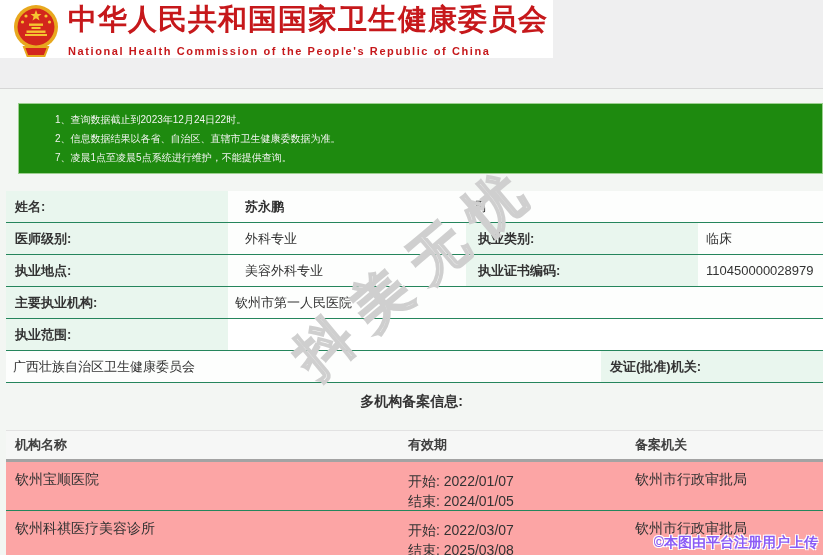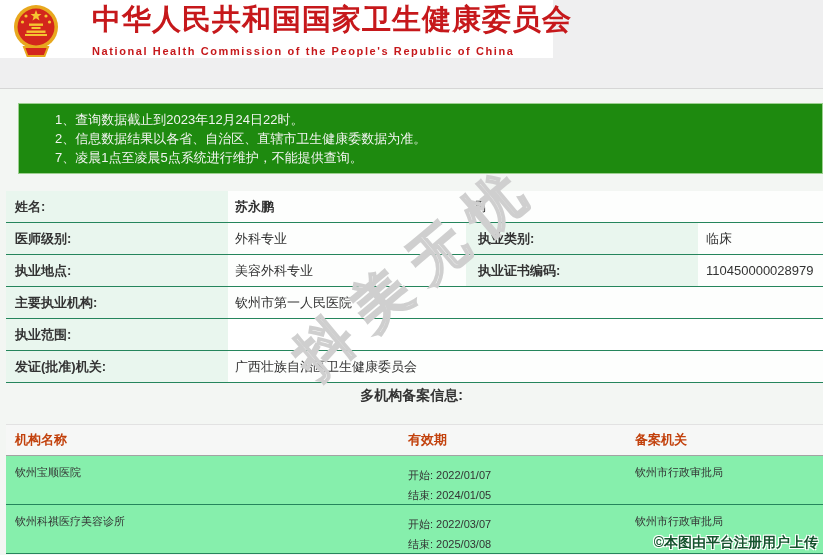--- a/index.html
+++ b/index.html
@@ -14,100 +14,99 @@
   .top-area {
     height:89px;
     background:#efeff0;
     border-bottom:1px solid #d6d6d6;
   }
   .header-card {
     width:553px; height:58px;
     background:#ffffff;
     display:flex; align-items:center;
     padding-left:12px;
-    gap:24px;
   }
   .emblem { width:48px; height:54px; flex:0 0 48px; margin-top:2px; }
   .title-block { margin-left:8px; padding-top:2px; }
   .title-cn {
     color:#c6181b; font-size:29px; font-weight:bold;
     letter-spacing:1px; line-height:32px; white-space:nowrap;
   }
   .title-en {
     color:#c6181b; font-size:11px; font-weight:bold;
     letter-spacing:1.6px; margin-top:10px; white-space:nowrap;
   }
   
   .notice {
     margin:14px 0 0 18px;
     width:calc(100% - 18px);
     background:#1e8a0f;
     border:1px solid #9ccf8f;
     padding:6px 10px 6px 36px;
   }
   .notice div {
-    color:#f2f4f0; font-size:13px; line-height:19px; white-space:nowrap;
+    color:#f2f4f0; font-size:10px; line-height:19px; white-space:nowrap;
   }
   
   .main-table { margin:17px 0 0 6px; width:calc(100% - 6px); }
   .m-row {
     display:flex; height:32px; align-items:center;
     border-bottom:1px solid #25855c;
     background:#fff;
     font-size:13px;
   }
   .cell { height:100%; display:flex; align-items:center; overflow:hidden; }
   .c-label { background:#e9f6ee; font-weight:bold; color:#333; }
   .c-value { background:#fdfefd; color:#333; }
   .c1 { width:222px; padding-left:9px;text-align:right; }
-  .c2 { width:238px; padding-left:7px; }
+  .c2 { width:238px; padding-left:17px; }
   .c3 { width:232px; padding-left:12px; }
   .c4 { flex:1; padding-left:8px; }
   .cwide { flex:1; padding-left:7px; }
   .bold { font-weight:bold; }
   
   .section-title {
     text-align:center; font-size:14px; font-weight:bold;
-    color:#333; margin-top:3px; height:18px; line-height:18px;
+    color:#333; margin-top:9px; height:18px; line-height:18px;
   }
   
   .filing-table { margin:20px 0 0 6px; width:calc(100% - 6px); }
   .f-head {
     display:flex; height:32px; align-items:center;
     background:#f6f7f6;
     border-top:1px solid #e2e2e2;
-    border-bottom:1px solid #a3a3a3;
-    font-size:13px; font-weight:bold; color:#c2410c;
+    border-bottom:3px solid #a3a3a3;
+    font-size:13px; font-weight:bold; color:#404040;
   }
   .f-row {
     display:flex;
-    background:#86efac;
+    background:#fca5a5;
     border-bottom:1px solid #25855c;
-    font-size:11px; color:#333;
+    font-size:14px; color:#333;
     height:49px;
   }
   .fc1 { width:390px; padding-left:9px; }
   .fc2 { width:228px; padding-left:12px; }
   .fc3 { flex:1; padding-left:11px; }
   .f-head .fc1,.f-head .fc2,.f-head .fc3 { display:flex; align-items:center; }
   .f-row .fc1,.f-row .fc2,.f-row .fc3 { padding-top:9px; }
   .date-line { line-height:20px; white-space:nowrap; }
   
   .watermark {
     position:absolute; left:417px; top:271px;
     transform:translate(-50%,-50%) rotate(-40deg);
     font-size:56px; font-weight:bold; letter-spacing:18px;
     color:rgba(255,255,255,0.05);
     -webkit-text-stroke:2px #cfcfcf;
     white-space:nowrap; pointer-events:none; z-index:5;
   }
   
   .stamp {
     position:absolute; right:5px; bottom:3px;
-    font-size:14px; font-weight:bold; color:#14532d;
+    font-size:14px; font-weight:bold; color:#8b5cf6;
     text-shadow:-1px -1px 0 #fff, 1px -1px 0 #fff, -1px 1px 0 #fff, 1px 1px 0 #fff;
     z-index:6; white-space:nowrap;
   }
 </style>
 </head>
 <body>
 
 <div class="top-area">
   <div class="header-card">
     <svg class="emblem" viewBox="0 0 48 54">
@@ -156,22 +155,22 @@
     <div class="cell c-value c4">110450000028979</div>
   </div>
   <div class="m-row">
     <div class="cell c-label c1">主要执业机构:</div>
     <div class="cell c-value cwide">钦州市第一人民医院</div>
   </div>
   <div class="m-row">
     <div class="cell c-label c1">执业范围:</div>
   </div>
   <div class="m-row">
+    <div class="cell c-value cwide">广西壮族自治区卫生健康委员会</div>
     <div class="cell c-label c1">发证(批准)机关:</div>
-    <div class="cell c-value cwide">广西壮族自治区卫生健康委员会</div>
   </div>
 </div>
 
 <div class="section-title">多机构备案信息:</div>
 
 <div class="filing-table">
   <div class="f-head">
     <div class="fc1">机构名称</div>
     <div class="fc2">有效期</div>
     <div class="fc3">备案机关</div>

